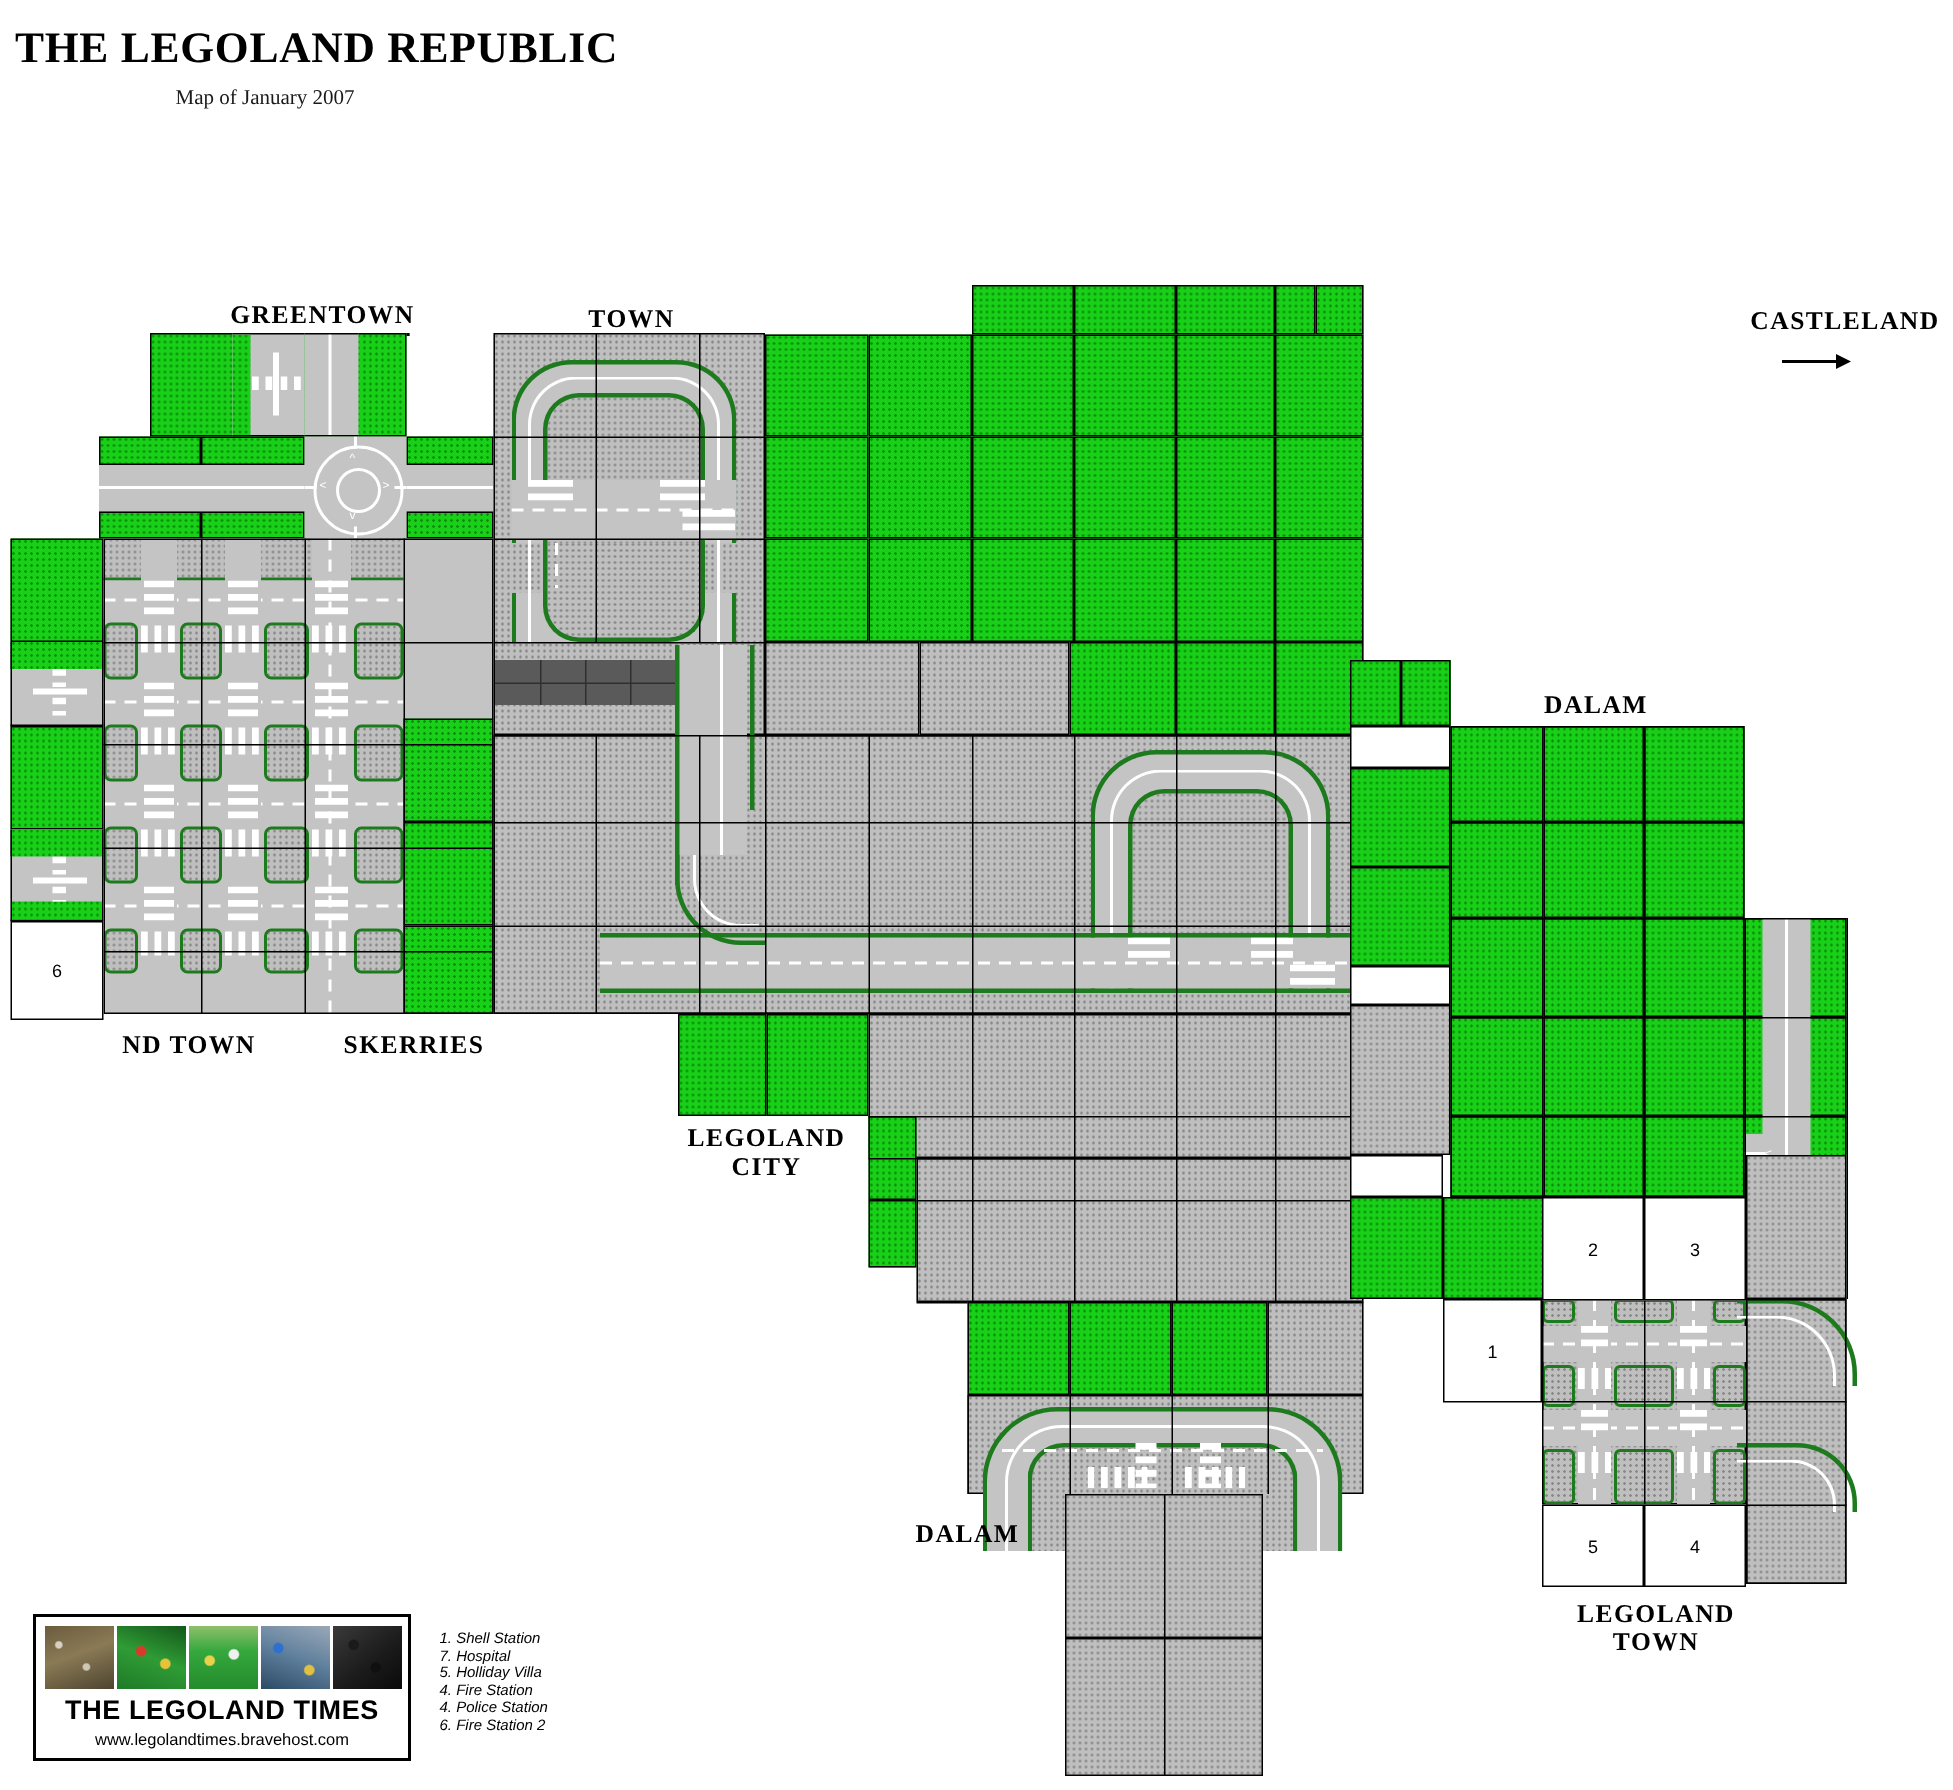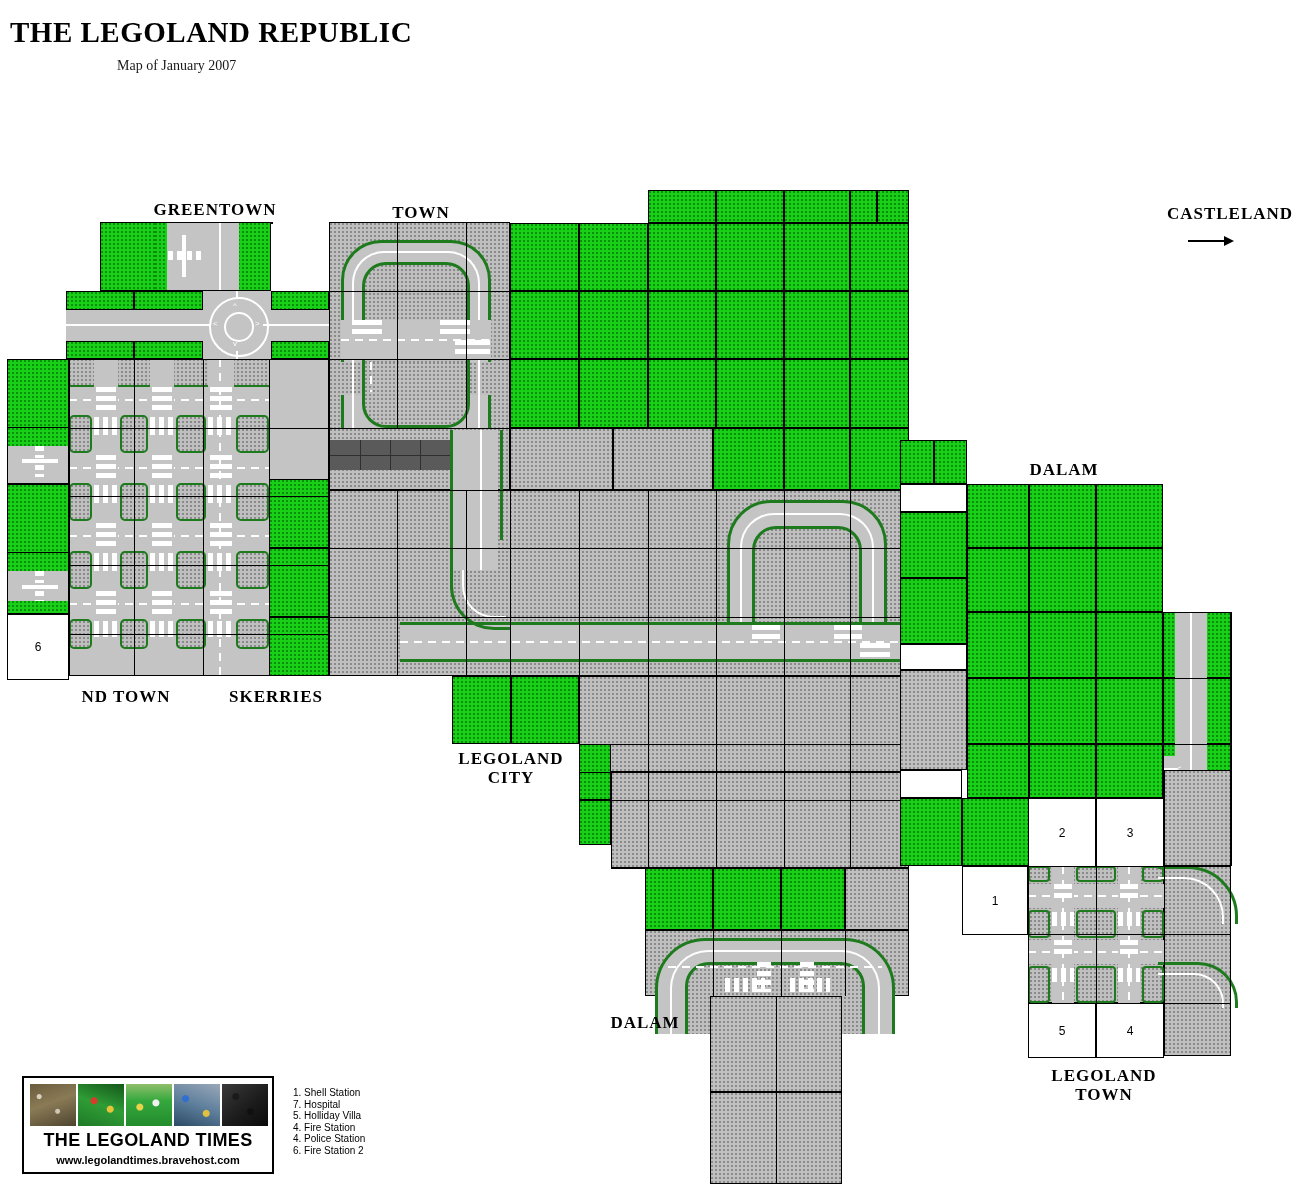--- a/index.html
+++ b/index.html
@@ -135,28 +135,28 @@
       radial-gradient(circle at 62% 66%, #101010 3px, transparent 4px),
       linear-gradient(140deg,#3a3a3a 0%,#1c1c1c 55%,#0a0a0a 100%);}
   #masthead-name{
     position:absolute;left:0;top:52px;width:100%;text-align:center;
     font-family:"Liberation Sans", sans-serif;
     font-weight:bold;font-size:18px;letter-spacing:.4px;color:#000;
   }
   #masthead-url{
     position:absolute;left:0;top:76px;width:100%;text-align:center;
     font-family:"Liberation Sans", sans-serif;
-    font-size:11px;color:#000;font-weight:bold;
+    font-size:11px;color:#000;
   }
 
   
   #legend{
     position:absolute;left:293px;top:1087px;
     font-family:"Liberation Sans", sans-serif;
-    font-size:10px;line-height:11.6px;color:#000;
+    font-size:10px;line-height:11.6px;color:#000;font-style:italic;
   }
   #legend div{white-space:nowrap;}
 </style>
 </head>
 <body>
 
 <div id="title">THE LEGOLAND REPUBLIC</div>
 <div id="subtitle">Map of January 2007</div>
 
 <div id="map">

